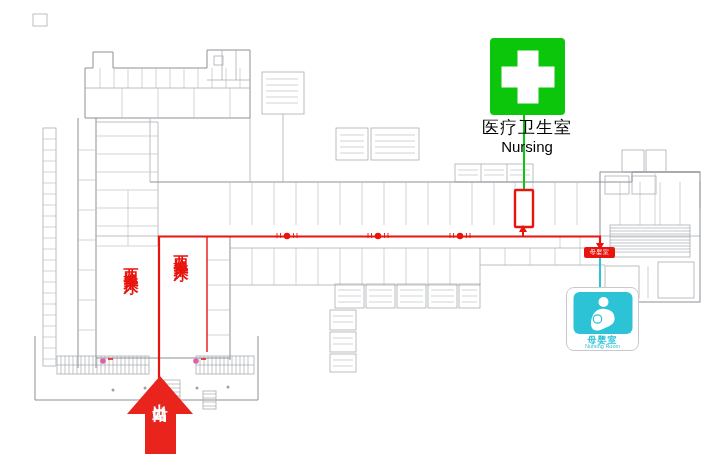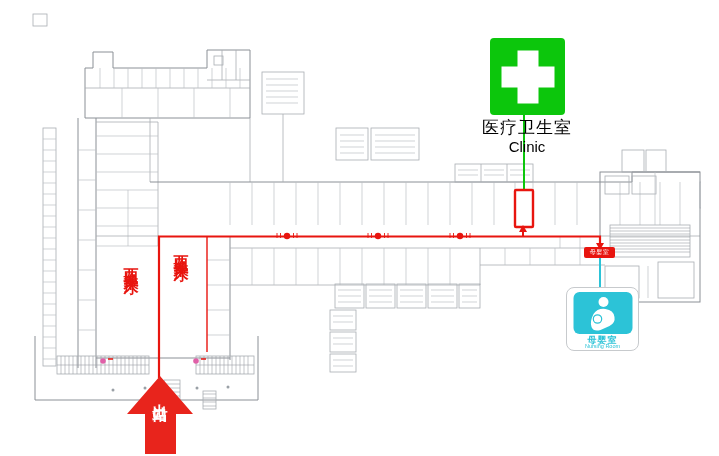--- a/index.html
+++ b/index.html
@@ -183,21 +183,21 @@
       <rect class="route" x="515" y="190" width="18" height="37" rx="1" stroke-width="2.4"></rect>
     </g>
   </svg>
 
   <div class="clinic-sign">
     <div class="cross-v"></div>
     <div class="cross-h"></div>
   </div>
   <div class="clinic-labels">
     <div class="clinic-zh">医疗卫生室</div>
-    <div class="clinic-en">Clinic</div>
+    <div class="clinic-en">Nursing</div>
   </div>
 
   <div class="nursing-badge">母婴室</div>
 
   <div class="nursing-card">
     <div class="nursing-icon">
       <svg width="59" height="42" viewBox="0 0 59 42">
         <circle cx="30" cy="10" r="5" fill="#fff"></circle>
         <path d="M20 22 q4 -6 12 -5 q8 1 9 8 q1 6 -5 9 l-9 4 q-7 2 -9 -3 q-2 -5 2 -13 z" fill="#fff"></path>
         <circle cx="24" cy="27" r="4.2" fill="#fff" stroke="#2CC3D7" stroke-width="1.2"></circle>

